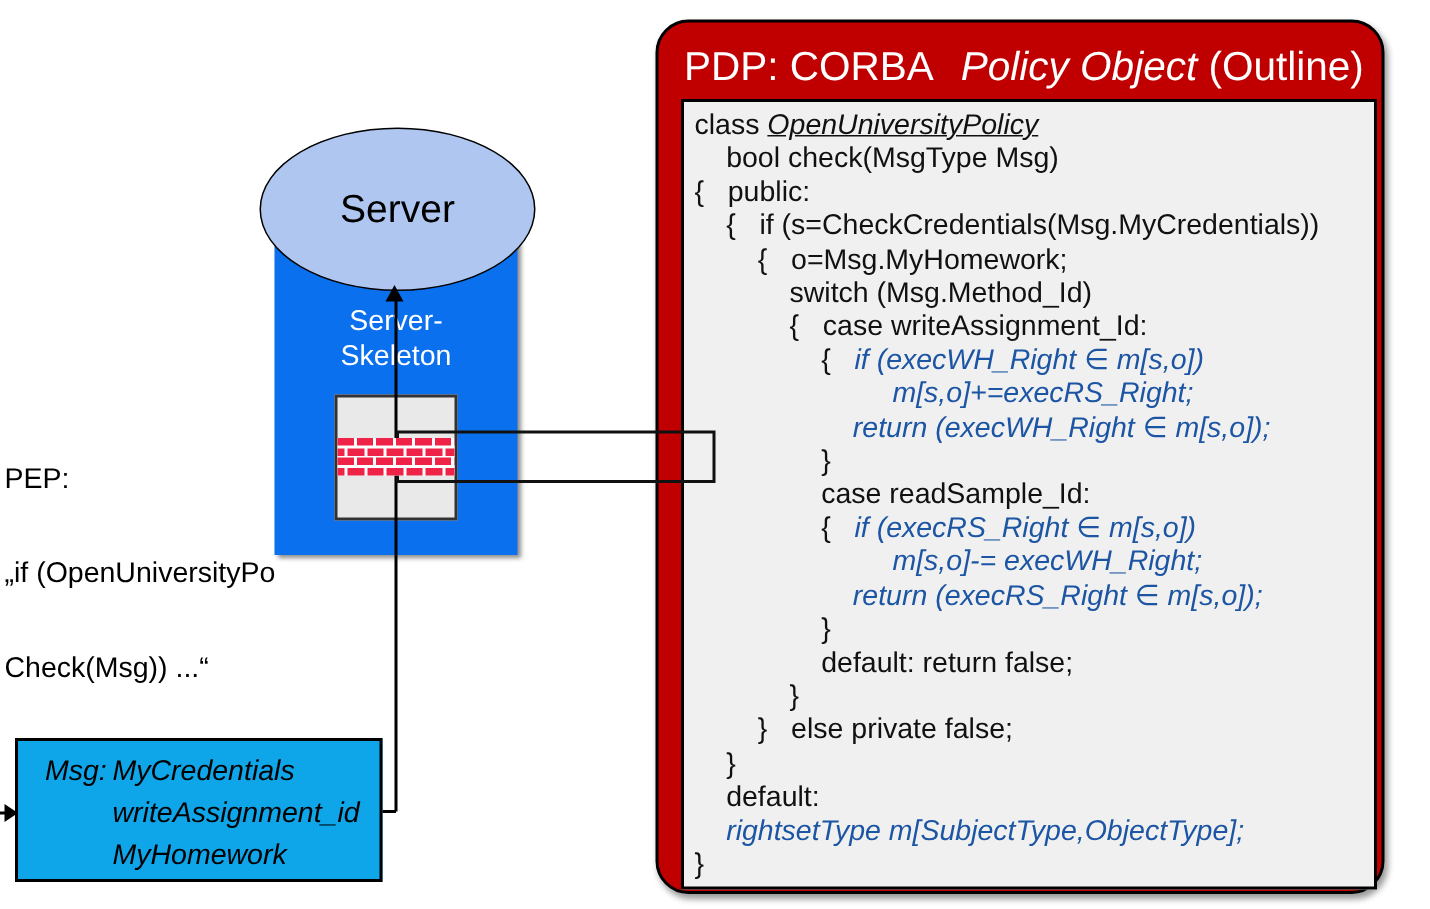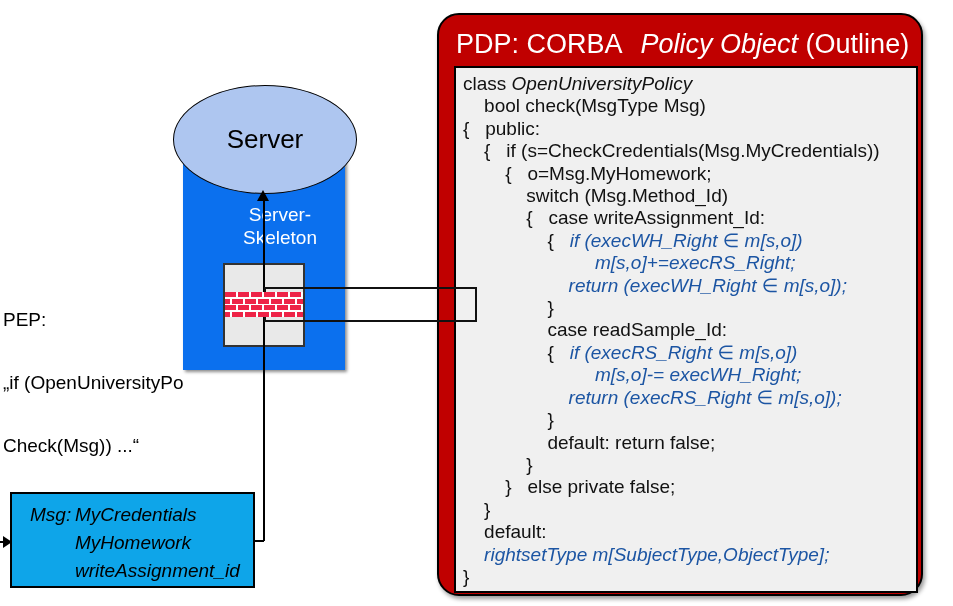--- a/index.html
+++ b/index.html
@@ -15,21 +15,21 @@
   }
   .server-ellipse{
     position:absolute;left:173px;top:85px;width:182px;height:107px;
     border-radius:50%;background:var(--ellipse-fill,#aec6f0);
     border:1.5px solid #000;z-index:3;
     display:flex;align-items:center;justify-content:center;
     font-size:26px;color:#000000;
   }
   .skeleton-label{
     position:absolute;left:183px;top:203px;width:162px;z-index:4;
-    text-align:center;color:#fff;font-size:19px;line-height:23px;margin-left:16px;
+    text-align:center;color:#fff;font-size:19px;line-height:23px;
   }
   .pep-square{
     position:absolute;left:223px;top:263px;width:82px;height:84px;
     background:var(--pep-square,#e9e9e9);border:2px solid #333;z-index:5;
     box-sizing:border-box;
   }
   .bricks{
     position:absolute;left:225px;top:292px;width:78px;height:25px;z-index:7;
     background:#fff;display:flex;flex-direction:column;justify-content:space-between;
   }
@@ -80,21 +80,21 @@
   }
   .pdp-title .it{font-style:italic;margin-left:12px;}
   .code-block{
     position:absolute;left:15px;top:51px;width:464px;height:527px;
     background:var(--code-bg,#f0f0f0);border:2px solid #000;box-sizing:border-box;
     padding:5px 2px 0 7px;color:#111;font-size:19px;line-height:22.4px;
     overflow:hidden;
   }
   .code-line{white-space:pre;}
   .seg-n{}
-  .seg-i{font-style:italic;}
+  .seg-i{font-style:italic;text-decoration:underline;}
   .seg-b{font-style:italic;color:var(--code-blue,#1c55a3);}
 </style>
 </head>
 <body>
 
 <div id="canvas">
 
   <div class="blue-rect"></div>
 
   <div class="server-ellipse">
@@ -127,22 +127,22 @@
   </div>
 
   <div class="entry-line"></div>
   <div class="entry-arrowhead"></div>
 
   <div class="msg-box">
     <div class="msg-row">
       <div class="msg-label">Msg:</div>
       <div class="msg-values">
         <div>MyCredentials</div>
+        <div>writeAssignment_id</div>
         <div>MyHomework</div>
-        <div>writeAssignment_id</div>
       </div>
     </div>
   </div>
 
   <div class="pdp-box">
     <div class="pdp-title"><span>PDP: CORBA </span><span class="it">Policy Object</span><span> (Outline)</span></div>
     <div class="code-block">
       <div>
           <div class="code-line"><span class="seg-n">class </span><span class="seg-i">OpenUniversityPolicy</span></div>
           <div class="code-line"><span class="seg-n">    bool check(MsgType Msg)</span></div>

